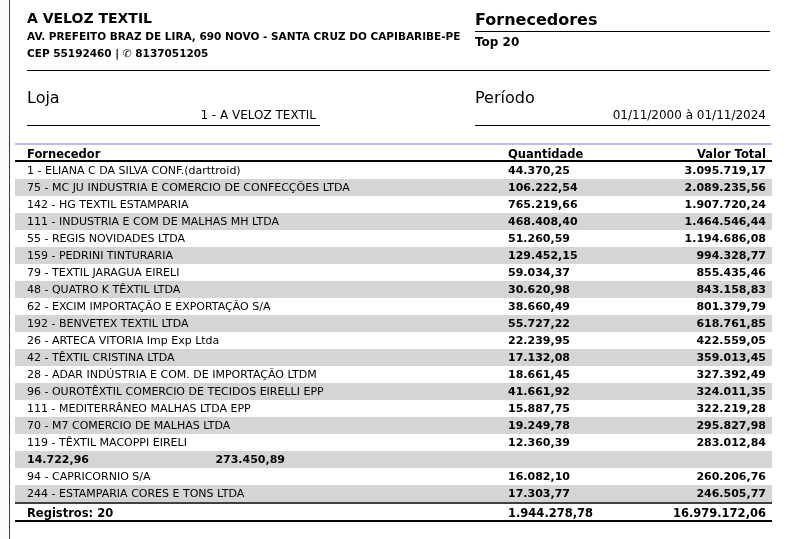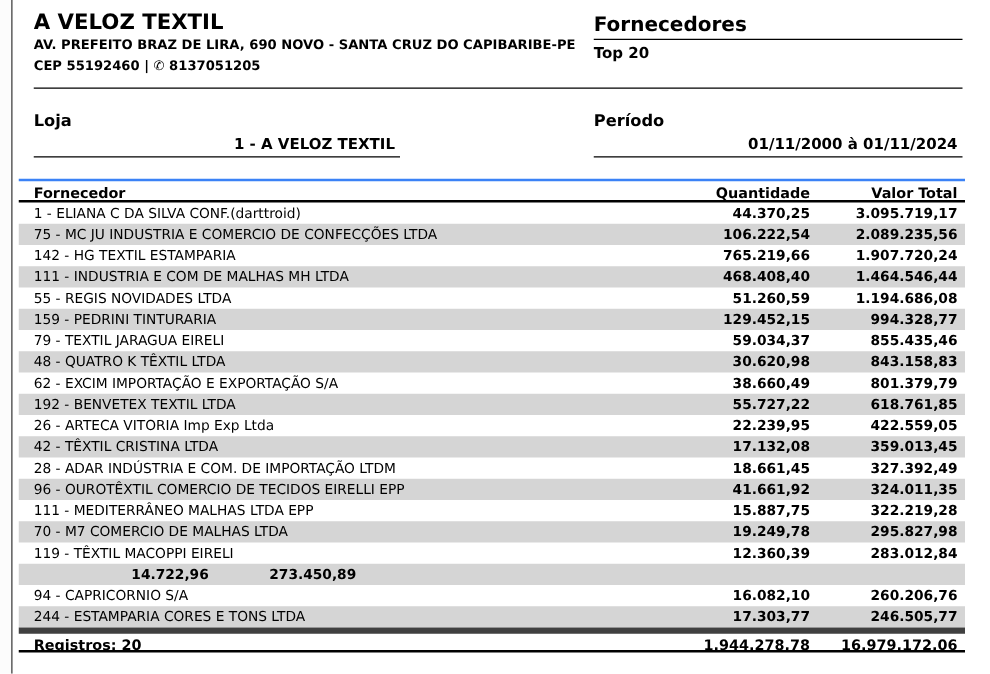--- a/index.html
+++ b/index.html
@@ -7,51 +7,51 @@
   body { font-family:"DejaVu Sans","Liberation Sans",sans-serif; color:#000; position:relative; }
 
   .page-edge { position:absolute; left:0; top:0; width:10px; height:539px;
                background:#fcfcfc; border-right:1px solid #3c3c3c; }
 
   .content { position:absolute; left:27px; top:10px; width:743px; }
 
   
   .header { display:flex; }
   .hdr-left { width:448px; }
-  .company-name { font-size:17px; font-weight:bold; line-height:16px; }
+  .company-name { font-size:14px; font-weight:bold; line-height:16px; }
   .addr-line { font-size:10.5px; font-weight:bold; line-height:13px; margin-top:4px; white-space:nowrap; }
   .hdr-right { flex:1; }
   .report-title { font-size:16px; font-weight:bold; line-height:19px;
                   border-bottom:1px solid #000; padding-bottom:2px; }
   .report-sub { font-size:12px; font-weight:bold; margin-top:3px; }
 
   .divider { border-top:1px solid #000; margin-top:10px; }
 
   
   .filters { display:flex; margin-top:20px; }
   .field-left  { width:293px; }
   .field-right { width:295px; margin-left:auto; }
-  .field-label { font-size:13px; font-weight:bold; line-height:14px; }
-  .field-value { font-size:12px; font-weight:bold; text-align:right;
+  .field-label { font-size:16px; font-weight:normal; line-height:14px; }
+  .field-value { font-size:12px; font-weight:normal; text-align:right;
                  border-bottom:1px solid #000; padding:3px 4px 3px 0;
                  white-space:nowrap; }
 
   
   .table { margin-top:17px; margin-left:-12px; width:757px; }
-  .t-head { display:flex; border-top:2px solid #3b82f6; border-bottom:2px solid #000;
+  .t-head { display:flex; border-top:2px solid #c4b5fd; border-bottom:2px solid #000;
             font-size:11.5px; font-weight:bold; padding:0 6px 0 12px;
             height:19px; line-height:18px; }
   .t-row  { display:flex; font-size:11px; height:17px; line-height:17px;
             padding:0 6px 0 12px; white-space:nowrap; }
   .t-rows .t-row:nth-child(even) { background:#d5d5d5; }
   .c-name  { flex:1; overflow:hidden; }
-  .c-qty   { width:140px; text-align:right; }
+  .c-qty   { width:140px; text-align:left; }
   .c-total { width:118px; text-align:right; }
   .t-row .c-qty, .t-row .c-total { font-weight:bold; }
-  .t-foot { display:flex; border-top:5px solid #404040; border-bottom:2px solid #000;
+  .t-foot { display:flex; border-top:2px solid #404040; border-bottom:2px solid #000;
             font-size:11.5px; font-weight:bold; height:20px; line-height:19px;
             padding:0 6px 0 12px; }
 </style>
 </head>
 <body>
 
 <div class="page-edge"></div>
 
 <div class="content">
 

